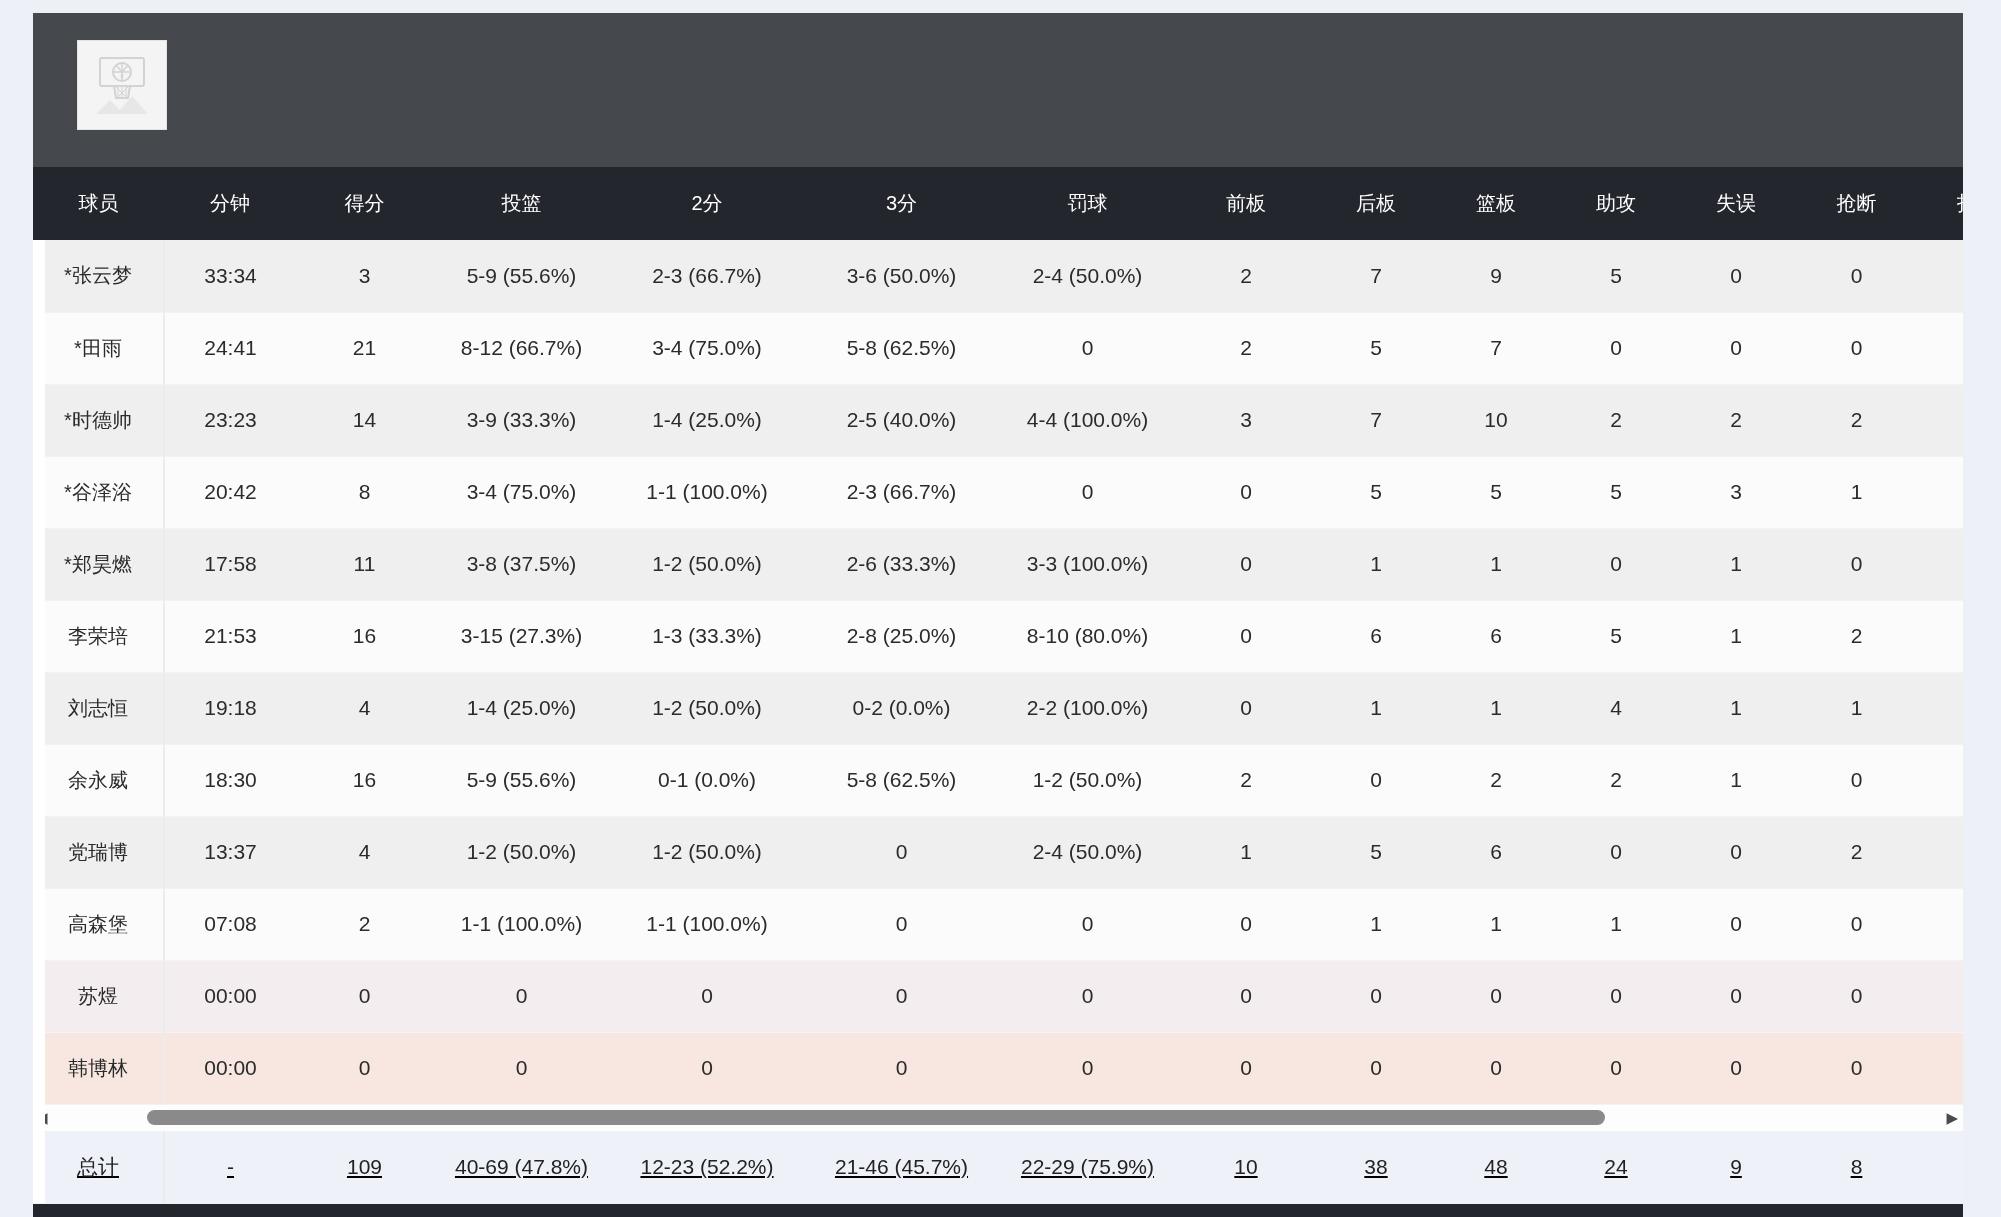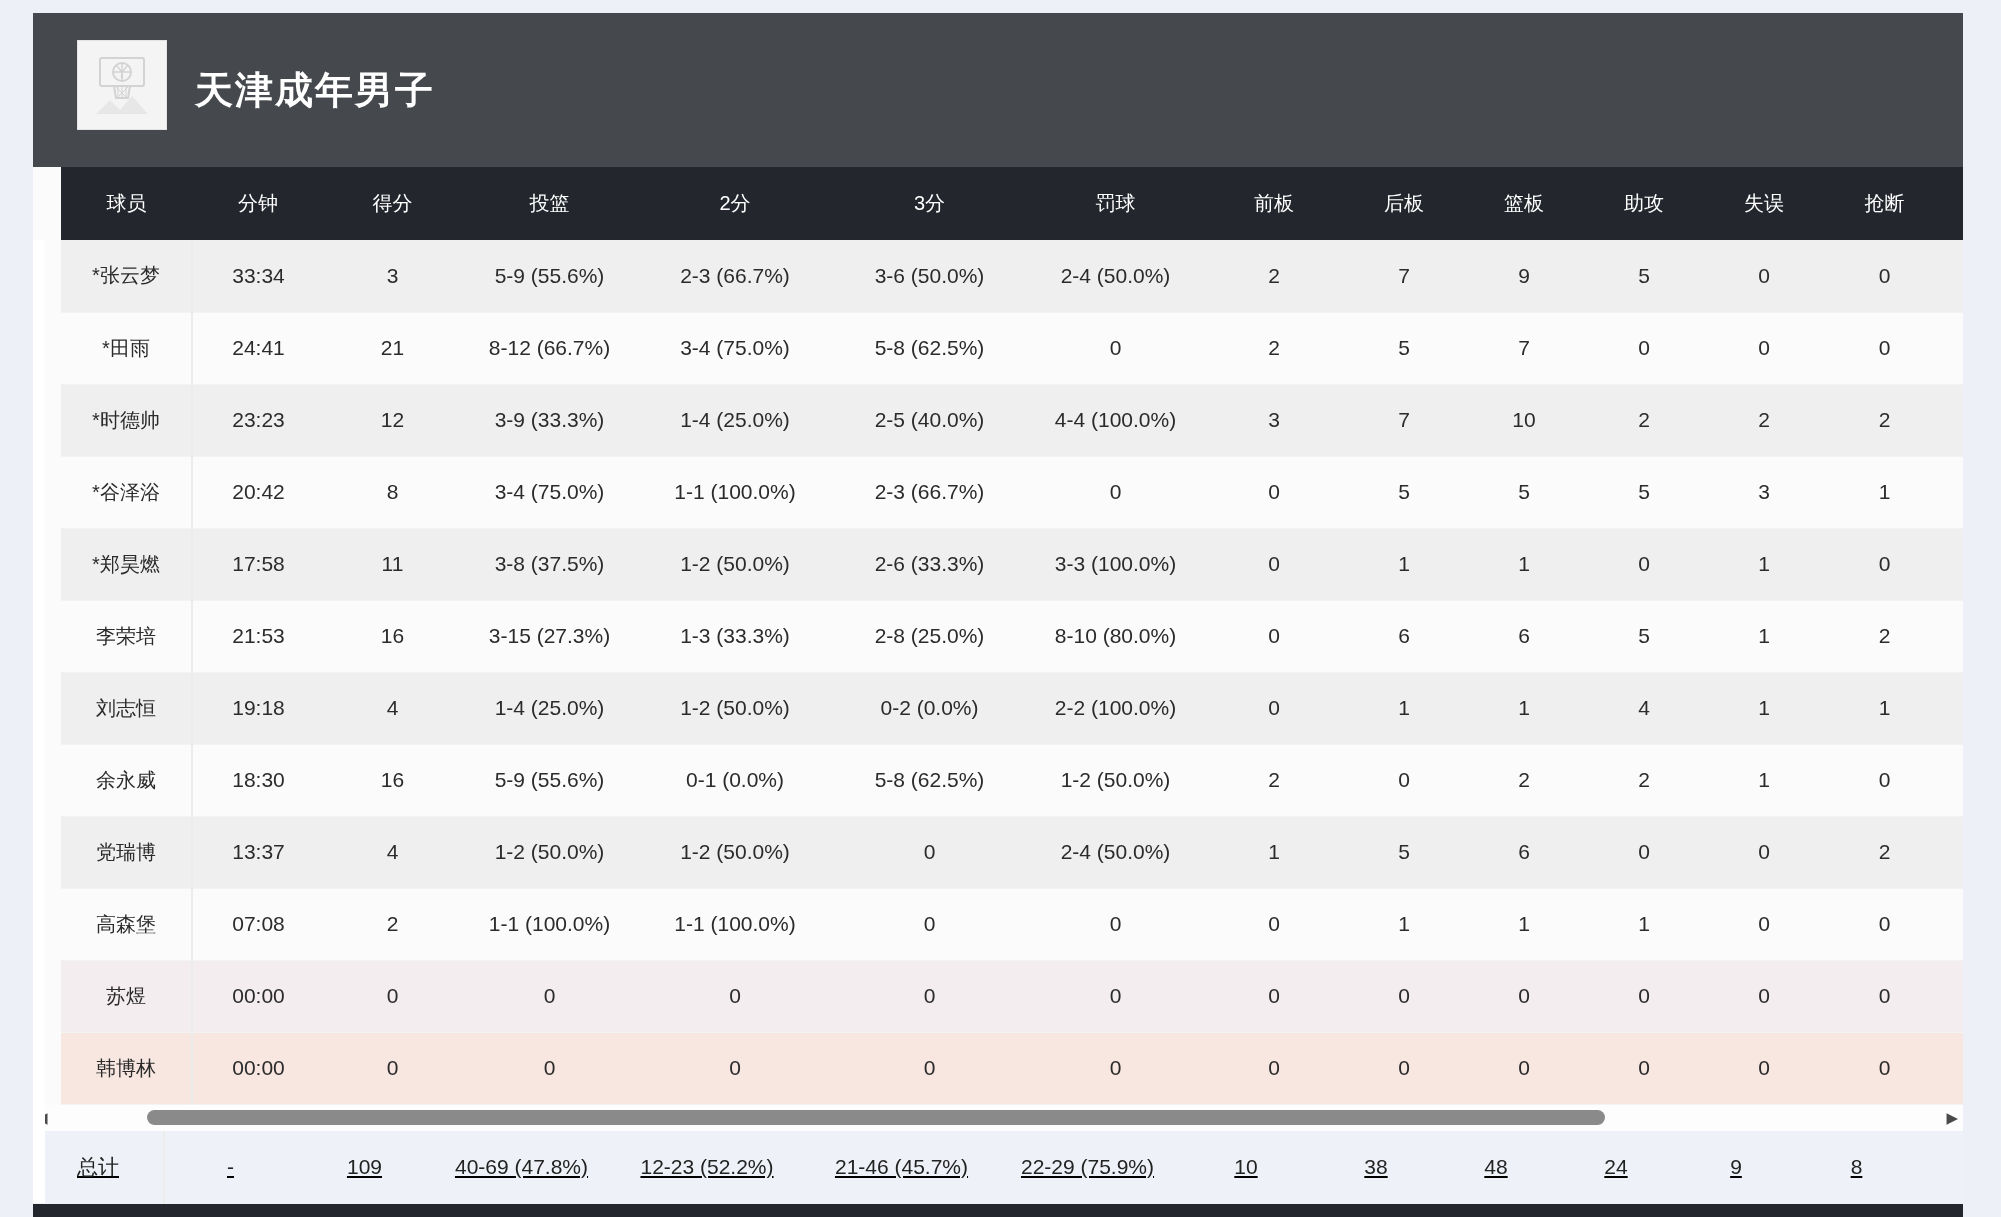--- a/index.html
+++ b/index.html
@@ -21,21 +21,21 @@
     position:absolute;left:44px;top:27px;width:90px;height:90px;
     background:#f4f4f4;border:1px solid #e3e3e3;box-sizing:border-box;
     display:flex;align-items:center;justify-content:center;overflow:hidden;
   }
   .team-logo svg{opacity:.55;}
   .team-title{
     position:absolute;left:162px;top:0;height:154px;display:flex;align-items:center;
     color:#ffffff;font-size:38px;font-weight:bold;letter-spacing:2px;
   }
   
-  .tbl-viewport{width:1930px;overflow:hidden;padding-left:28px;}
+  .tbl-viewport{width:1930px;overflow:hidden;}
   table{border-collapse:collapse;table-layout:fixed;width:2004px;}
   th,td{padding:0;text-align:center;overflow:hidden;white-space:nowrap;}
   thead tr{height:73px;background:#23262d;}
   th{color:#ffffff;font-size:20px;font-weight:normal;}
   tbody tr{height:72px;}
   td{color:#2b2b2b;font-size:21px;border-bottom:1px solid rgba(0,0,0,0.03);}
   td.player-cell{border-right:2px solid rgba(0,0,0,0.06);font-size:20px;}
   tr.stripe-odd{background:#f0efef;}
   tr.stripe-even{background:#fbfbfb;}
   
@@ -74,21 +74,20 @@
         <svg width="56" height="66" viewBox="0 0 56 66" fill="none" xmlns="http://www.w3.org/2000/svg">
           <rect x="6" y="8" width="44" height="28" rx="2" stroke="#b9b9b9" stroke-width="2"></rect>
           <circle cx="28" cy="22" r="9" stroke="#b9b9b9" stroke-width="2"></circle>
           <path d="M19 22 h18 M28 13 v18 M22 15 c4 4 8 10 6 14 M34 15 c-4 4 -8 10 -6 14" stroke="#b9b9b9" stroke-width="1.4"></path>
           <path d="M20 36 l2 12 h12 l2 -12" stroke="#b9b9b9" stroke-width="2"></path>
           <path d="M22 37 l10 10 M34 37 l-10 10 M24 37 v11 M32 37 v11 M28 37 v11" stroke="#b9b9b9" stroke-width="1"></path>
           <path d="M2 64 L16 50 L26 60 L38 46 L54 64 Z" fill="#dedede"></path>
         </svg>
       </span>
     </div>
-    <div class="team-title">天津成年男子</div>
   </div>
 
   <div class="tbl-viewport">
     <table>
       <colgroup>
         <col style="width:131px">
           <col style="width:132px">
           <col style="width:137px">
         <col style="width:177px">
           <col style="width:194px">
@@ -149,21 +148,21 @@
             <td>5</td>
             <td>7</td>
             <td>0</td>
             <td>0</td>
             <td>0</td>
             <td></td>
           </tr>
           <tr class="stripe-odd">
             <td class="player-cell">*时德帅</td>
             <td>23:23</td>
-            <td>12</td>
+            <td>14</td>
             <td>3-9 (33.3%)</td>
             <td>1-4 (25.0%)</td>
             <td>2-5 (40.0%)</td>
             <td>4-4 (100.0%)</td>
             <td>3</td>
             <td>7</td>
             <td>10</td>
             <td>2</td>
             <td>2</td>
             <td>2</td>

